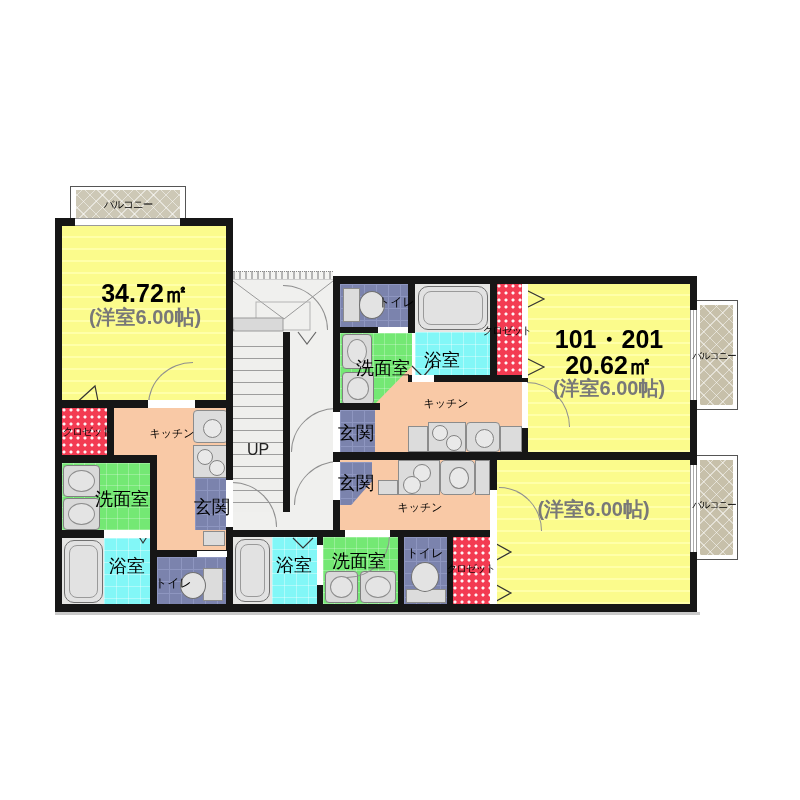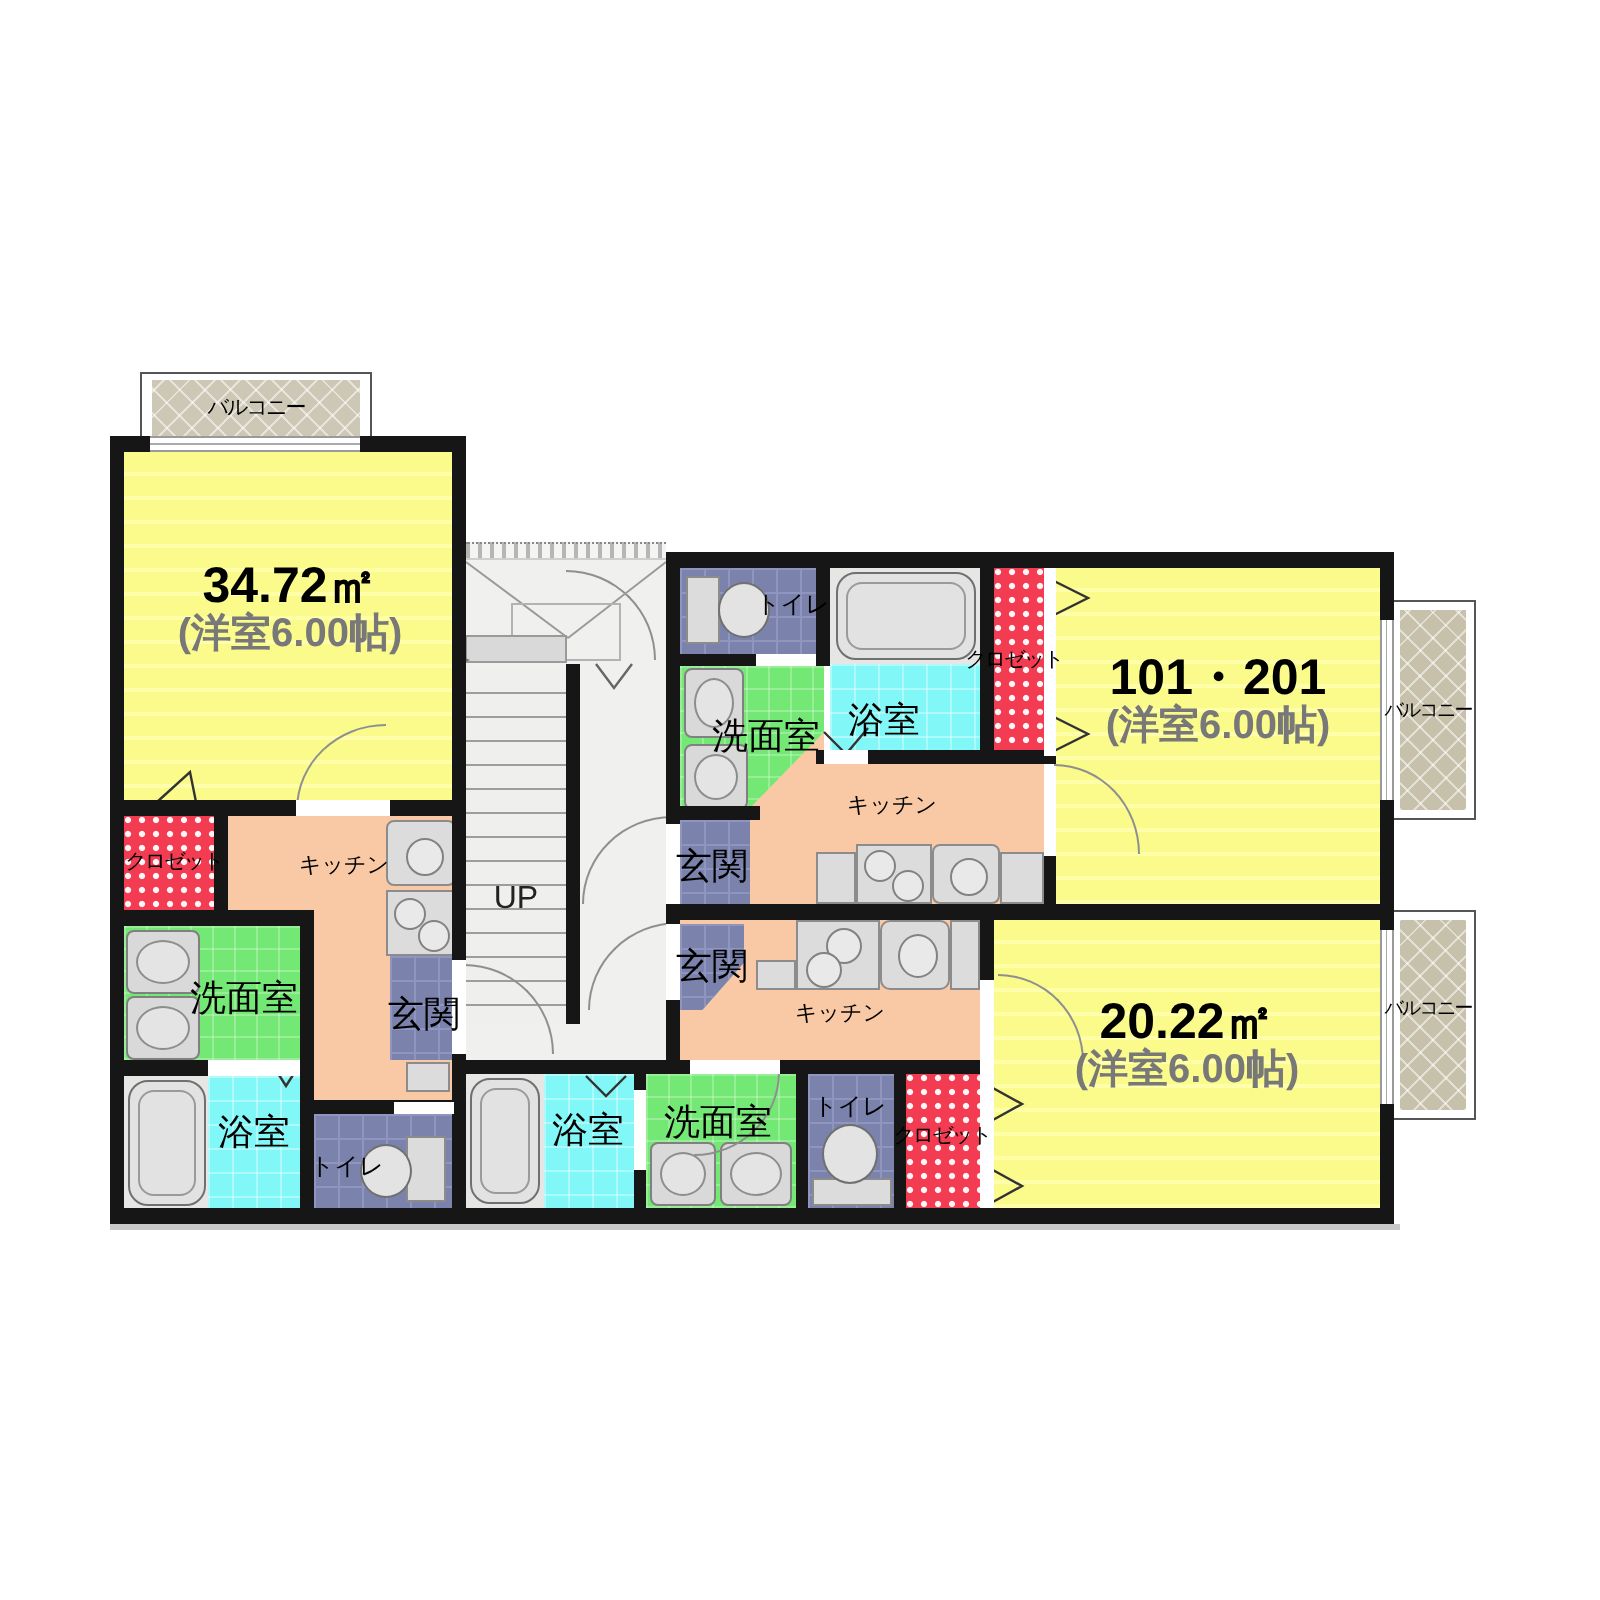--- a/index.html
+++ b/index.html
@@ -259,24 +259,24 @@
     <path d="M293 538 L303 548 L313 538" stroke="#333" fill="none" stroke-width="1.2"></path>
     <path d="M128 218 L128 226" stroke="#8a8a8a" stroke-width="1"></path>
   </svg>
 
   <div class="abs ulabel" style="left:62px;top:281px;width:166px;">
     <div class="uarea">34.72㎡</div>
     <div class="utype">(洋室6.00帖)</div>
   </div>
   <div class="abs ulabel" style="left:528px;top:327px;width:162px;">
     <div class="uname">101・201</div>
+    <div class="uarea">20.62㎡</div>
     <div class="utype">(洋室6.00帖)</div>
   </div>
   <div class="abs ulabel" style="left:497px;top:499px;width:193px;">
-    <div class="uarea">20.22㎡</div>
     <div class="utype">(洋室6.00帖)</div>
   </div>
 
   <div class="abs lbl f10" style="left:76px;top:199px;width:104px;">バルコニー</div>
   <div class="abs lbl f9" style="left:685px;top:351px;width:58px;">バルコニー</div>
   <div class="abs lbl f9" style="left:685px;top:500px;width:58px;">バルコニー</div>
 
   <div class="abs lbl f13" style="left:148px;top:428px;width:48px;">キッチン</div>
   <div class="abs lbl f15" style="left:194px;top:498px;width:34px;">玄関</div>
   <div class="abs lbl f15" style="left:93px;top:490px;width:58px;">洗面室</div>

